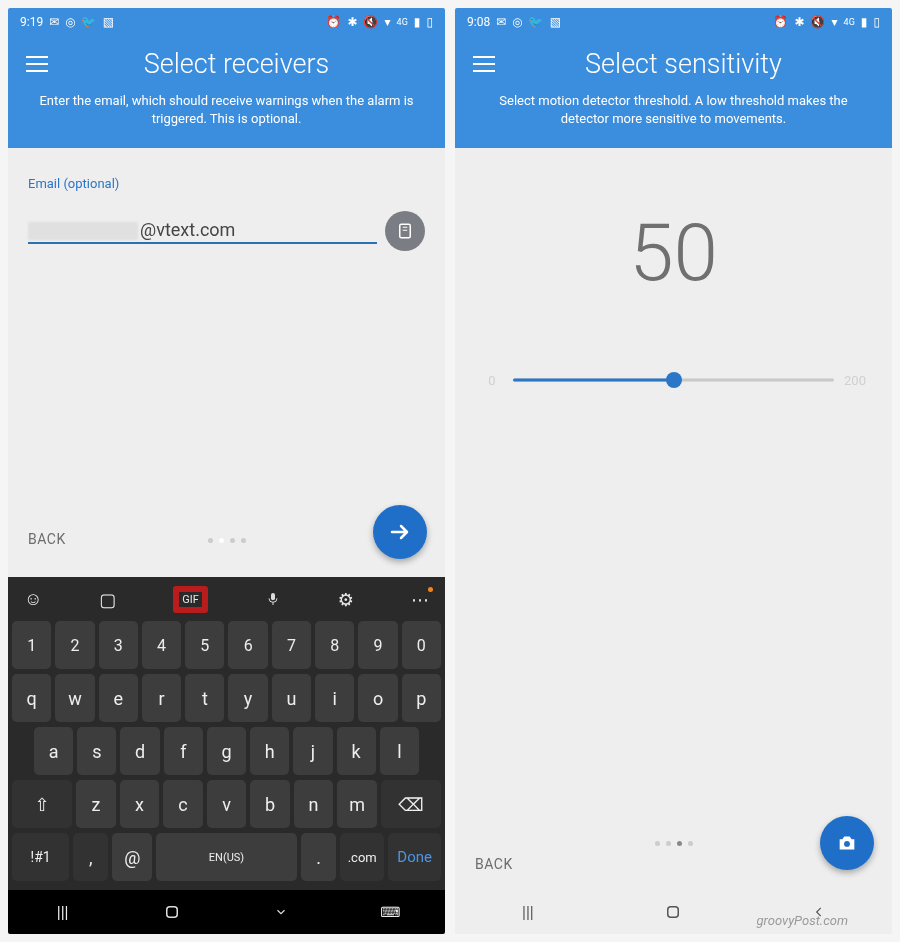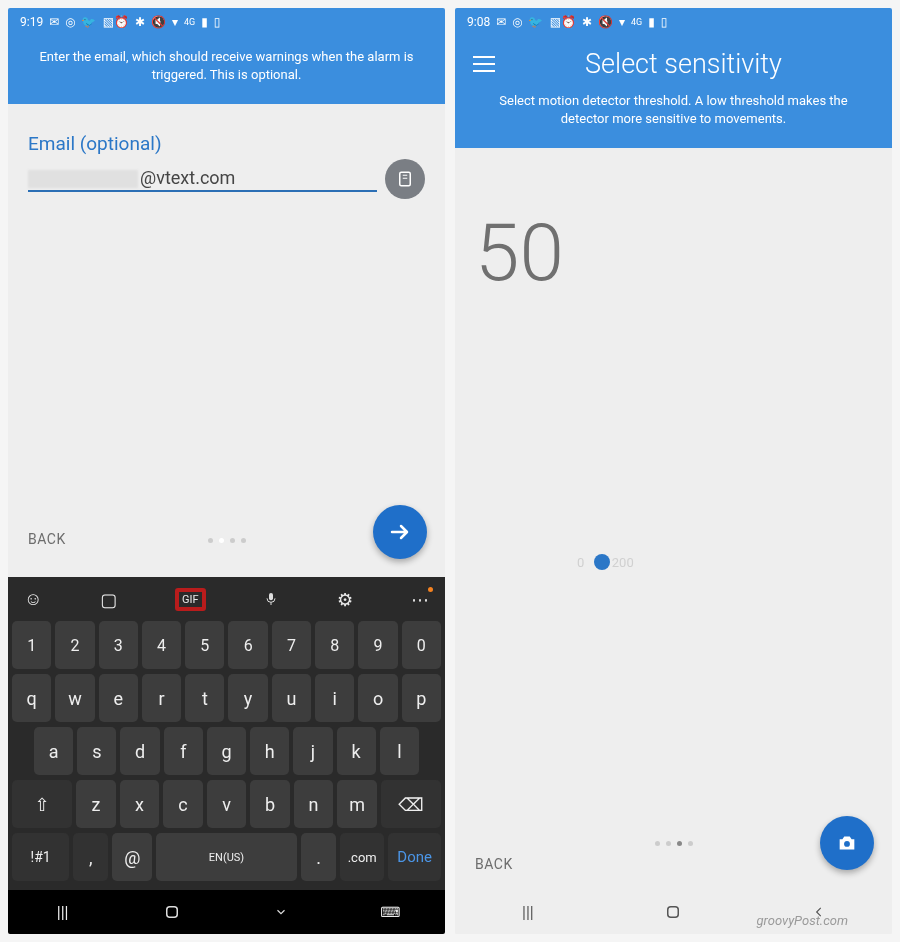--- a/index.html
+++ b/index.html
@@ -1,28 +1,28 @@
 <!DOCTYPE html>
 <html><head>
 <meta charset="utf-8">
 <style>
   *{box-sizing:border-box;margin:0;padding:0;font-family:Roboto,Arial,sans-serif}
   body{background:#f5f5f5;width:900px;height:942px;display:flex;gap:10px;padding:8px}
   .phone{flex:1;background:#eee;display:flex;flex-direction:column;border-radius:2px;overflow:hidden;position:relative}
-  .status-bar{background:#3b8ede;color:#fff;height:28px;display:flex;align-items:center;padding:10px 12px;font-size:13px}
+  .status-bar{background:#3b8ede;color:#fff;height:28px;display:flex;align-items:center;justify-content:space-between;padding:10px 12px;font-size:13px}
   .status-icons{display:flex;gap:6px;align-items:center}
   .status-icons span{font-size:12px}
   .header{background:#3b8ede;color:#fff;padding:12px 18px 20px;text-align:center}
   .header-top{display:flex;align-items:center;gap:20px;margin-bottom:12px}
   .hamburger{width:22px;height:16px;display:flex;flex-direction:column;justify-content:space-between;cursor:pointer}
   .hamburger div{height:2px;background:#fff}
   .title{font-size:27px;font-weight:300;flex:1;text-align:center;padding-right:22px}
   .subtitle{font-size:13px;line-height:1.4;padding:0 10px}
   .content{flex:1;background:#eee;padding:28px 20px 12px;position:relative}
-  .field-label{color:#2b77c7;font-size:19px;margin-bottom:4px}
+  .field-label{color:#2b77c7;font-size:13px;margin-bottom:20px}
   .input-row{display:flex;align-items:center;gap:8px}
   .input-wrap{flex:1;border-bottom:2px solid #2b6fb5;padding-bottom:2px;display:flex;align-items:flex-end}
   .redact{width:110px;height:18px;background:#e0e0e0;filter:blur(1px);margin-right:2px}
   .email-val{color:#454545;font-size:18px}
   .contact-btn{width:40px;height:40px;border-radius:50%;background:#7a7e84;display:flex;align-items:center;justify-content:center;color:#fff}
   .fab{position:absolute;right:18px;bottom:18px;width:54px;height:54px;border-radius:50%;background:#1f6fc9;display:flex;align-items:center;justify-content:center;color:#fff;box-shadow:0 3px 6px rgba(0,0,0,.3);cursor:pointer}
   .back-lbl{position:absolute;left:20px;bottom:30px;color:#6d6d6d;font-size:14px;letter-spacing:.5px}
   .dots{position:absolute;bottom:34px;left:50%;transform:translateX(-50%);display:flex;gap:6px}
   .dots span{width:5px;height:5px;border-radius:50%;background:#ccc}
   .dots .active{background:#fff}
@@ -80,20 +80,28 @@
       <span>✱</span>
       <span>🔇</span>
       <span>▾</span>
       <span style="font-size:9px">4G</span>
       <span>▮</span>
       <span>▯</span>
     </div>
   </div>
 
   <div class="header">
+    <div class="header-top">
+      <div class="hamburger">
+          <div></div>
+          <div></div>
+          <div></div>
+        </div>
+      <div class="title">Select receivers</div>
+    </div>
     <div class="subtitle">Enter the email, which should receive warnings when the alarm is triggered. This is optional.</div>
   </div>
 
   <div class="content">
     <div class="field-label">Email (optional)</div>
     <div class="input-row">
       <div class="input-wrap">
         <div class="redact"></div>
         <span class="email-val">@vtext.com</span>
       </div>
@@ -116,21 +124,21 @@
       <svg width="24" height="24" viewBox="0 0 24 24">
           <path d="M4 12h14M13 6l6 6-6 6" stroke="#fff" stroke-width="2.5" fill="none" stroke-linecap="round" stroke-linejoin="round"></path>
         </svg>
     </div>
   </div>
 
   <div class="kb">
     <div class="kb-tool">
       <span class="kb-tool-icon">☺</span>
       <span class="kb-tool-icon">▢</span>
-      <span class="kb-tool-icon" style="font-size:11px;border:4px solid #b91c1c;padding:1px 3px;border-radius:3px">GIF</span>
+      <span class="kb-tool-icon" style="font-size:11px;border:6px solid #b91c1c;padding:1px 3px;border-radius:3px">GIF</span>
       <span class="kb-tool-icon">
         <svg width="16" height="16" viewBox="0 0 24 24">
             <rect x="9" y="3" width="6" height="11" rx="3" fill="#ddd"></rect>
             <path d="M6 11a6 6 0 0012 0M12 17v4" stroke="#ddd" stroke-width="1.5" fill="none"></path>
           </svg>
       </span>
       <span class="kb-tool-icon">⚙</span>
       <span class="kb-tool-icon kb-more">⋯</span>
     </div>
     <div class="kb-rows">
@@ -235,21 +243,21 @@
       <div class="hamburger">
           <div></div>
           <div></div>
           <div></div>
         </div>
       <div class="title">Select sensitivity</div>
     </div>
     <div class="subtitle">Select motion detector threshold. A low threshold makes the detector more sensitive to movements.</div>
   </div>
 
-  <div class="content" style="display:flex;">
+  <div class="content" style="display:flex;flex-direction:column">
     <div class="big-num">50</div>
     <div class="slider-wrap">
       <div class="slider-lbl">0</div>
       <div class="slider">
         <div class="track"></div>
           <div class="track-fill"></div>
           <div class="thumb"></div>
       </div>
       <div class="slider-lbl">200</div>
     </div>

